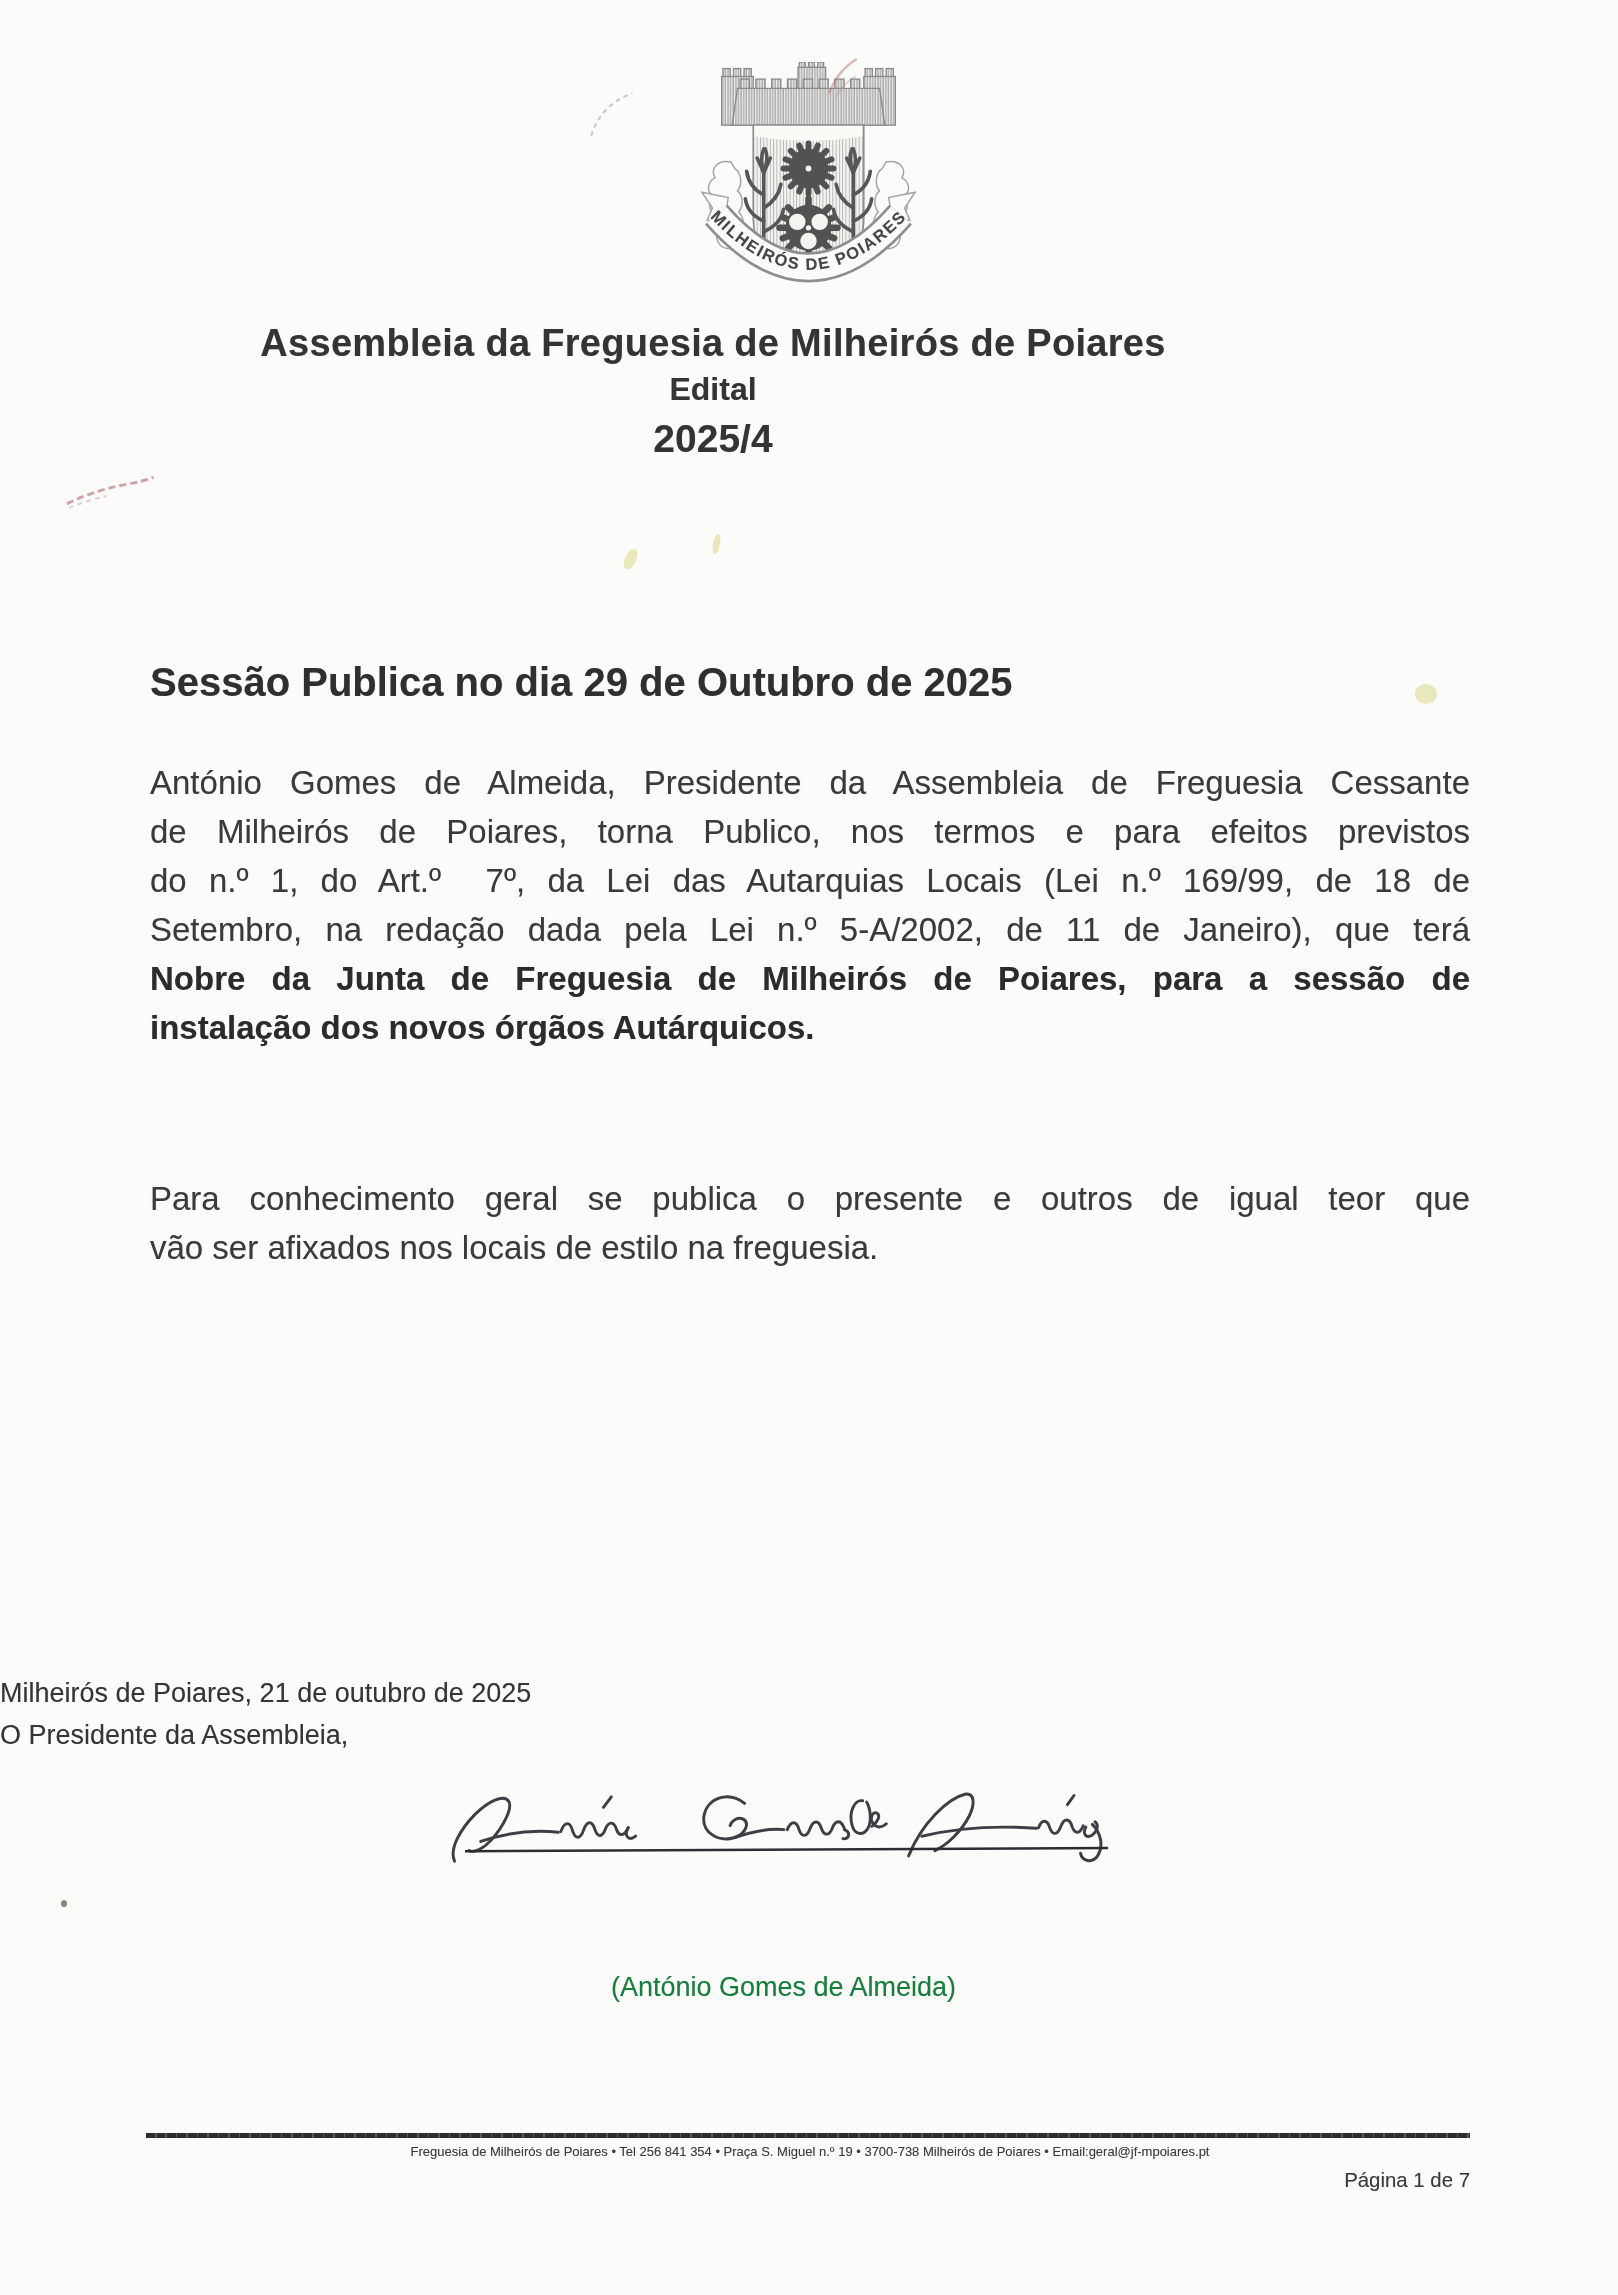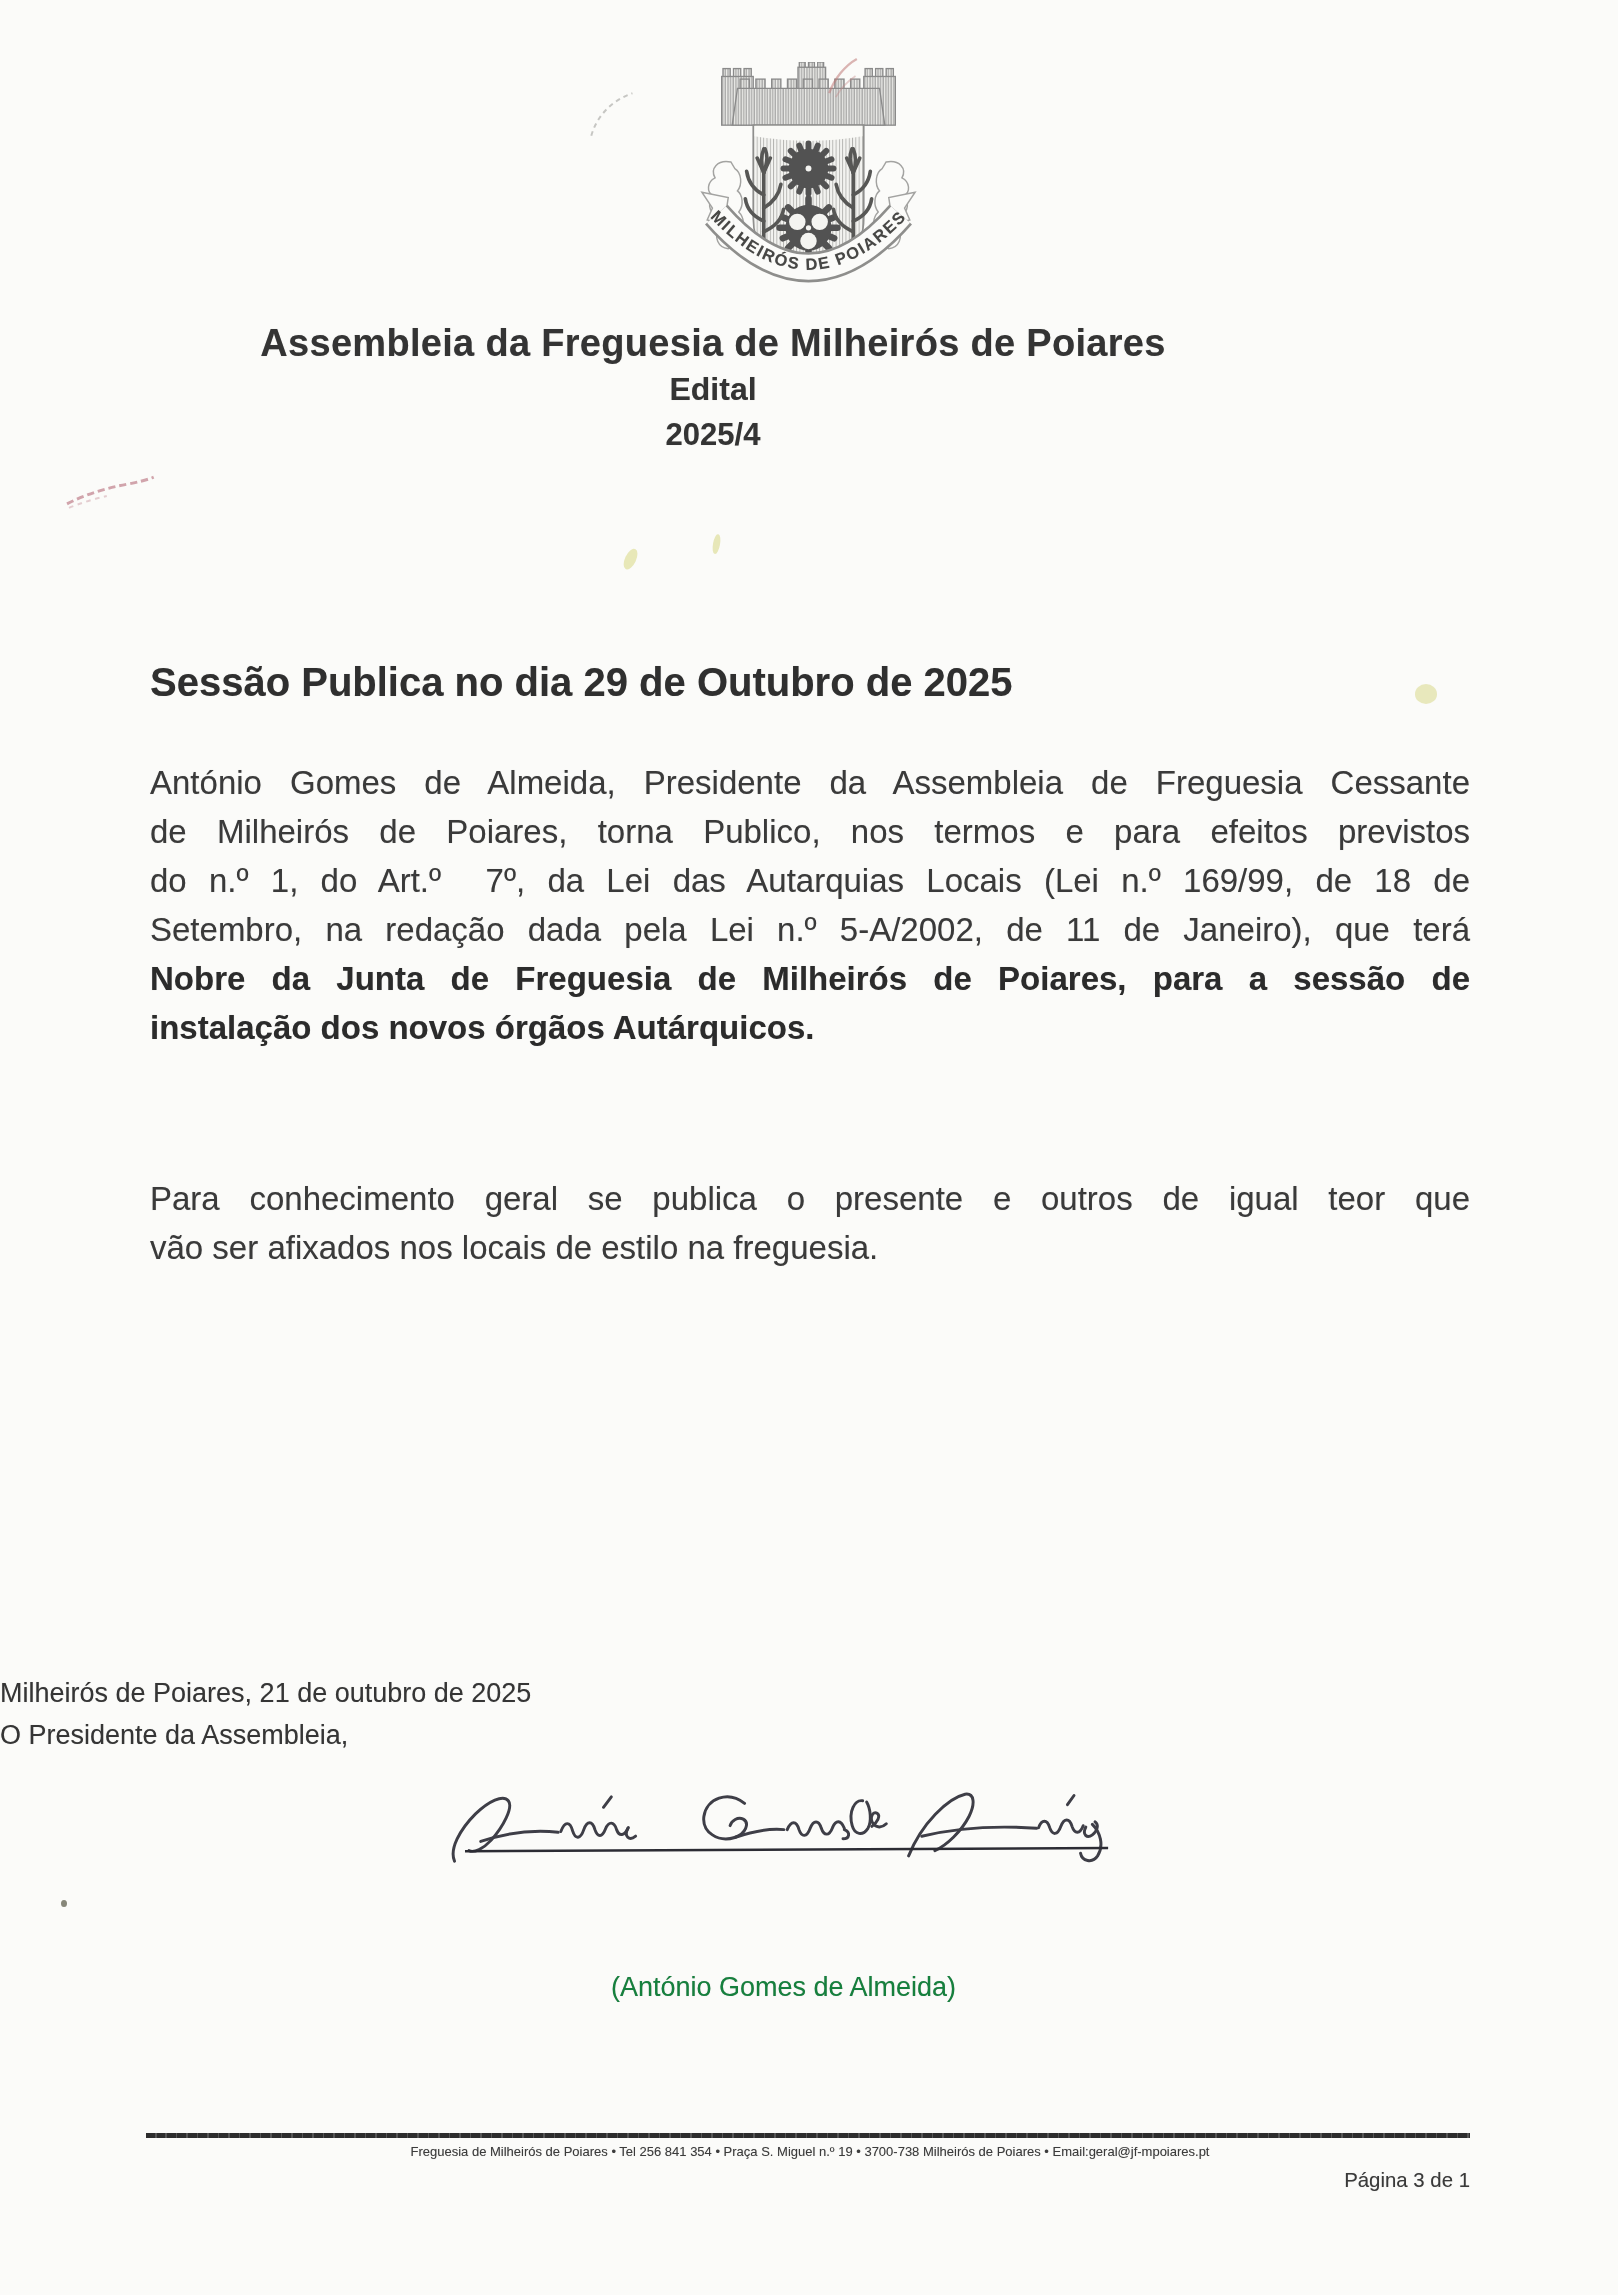--- a/index.html
+++ b/index.html
@@ -11,21 +11,21 @@
     color:#3a3a3a;
     overflow:hidden;
     text-shadow:0 0 0.7px rgba(90,90,90,0.42);
   }
   .abs{position:absolute;}
   
   .crest{left:690px;top:62px;width:237px;height:250px;}
   .title-line{left:0;width:1426px;text-align:center;font-weight:bold;color:#343434;}
   .doc-title{top:322px;font-size:38px;letter-spacing:0.3px;}
   .doc-type{top:371px;font-size:32px;}
-  .doc-number{top:417px;font-size:31px;}
+  .doc-number{top:417px;font-size:39px;}
   
   .heading{left:150px;top:660px;font-size:40px;font-weight:bold;color:#2f2f2f;}
   .para{left:150px;width:1320px;font-size:33px;line-height:49px;}
   .para1{top:758px;}
   .para2{top:1174px;}
   .jline{text-align:justify;text-align-last:justify;}
   .jline.last{text-align-last:left;}
   .jline .b{font-weight:bold;color:#2b2b2b;}
   
   .closing{left:0;top:1672px;width:1619px;font-size:27px;line-height:42px;color:#353535;}
@@ -224,16 +224,16 @@
       <path d="M1040,96 c-6,12 2,18 10,12 c8,-6 10,-16 4,-20"></path>
       <path d="M1050,92 C1062,104 1068,124 1058,140 C1050,152 1034,148 1032,136"></path>
     </g>
     <line x1="94" y1="133" x2="1074" y2="128" stroke="#2c2c34" stroke-width="4"></line>
   </svg>
 
   <div class="abs printed-name">(António Gomes de Almeida)</div>
 
   <div class="abs footer-rule"></div>
   <div class="abs footer-info">Freguesia de Milheirós de Poiares • Tel 256 841 354 • Praça S. Miguel n.º 19 • 3700-738 Milheirós de Poiares • Email:geral@jf-mpoiares.pt</div>
-  <div class="abs page-number">Página 3 de 1</div>
+  <div class="abs page-number">Página 1 de 7</div>
 
 </div>
 
 
 </body></html>

